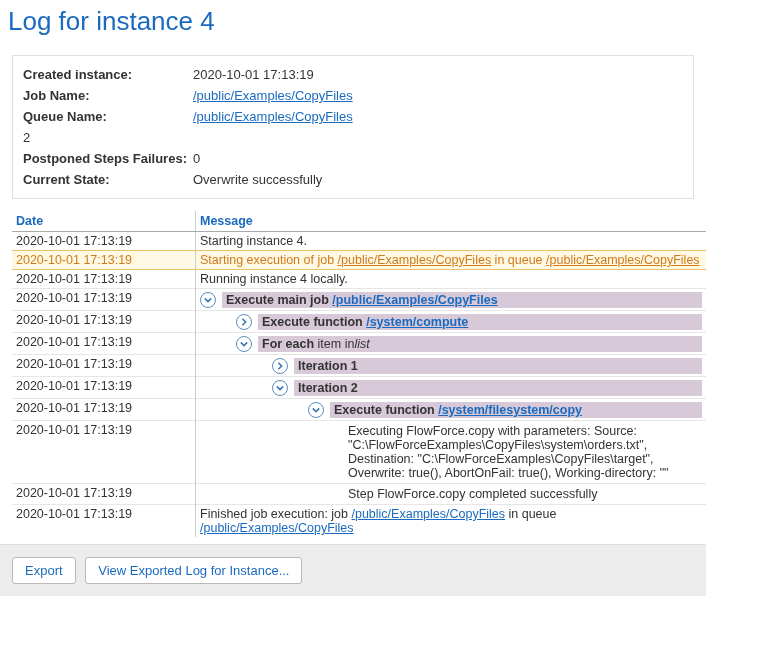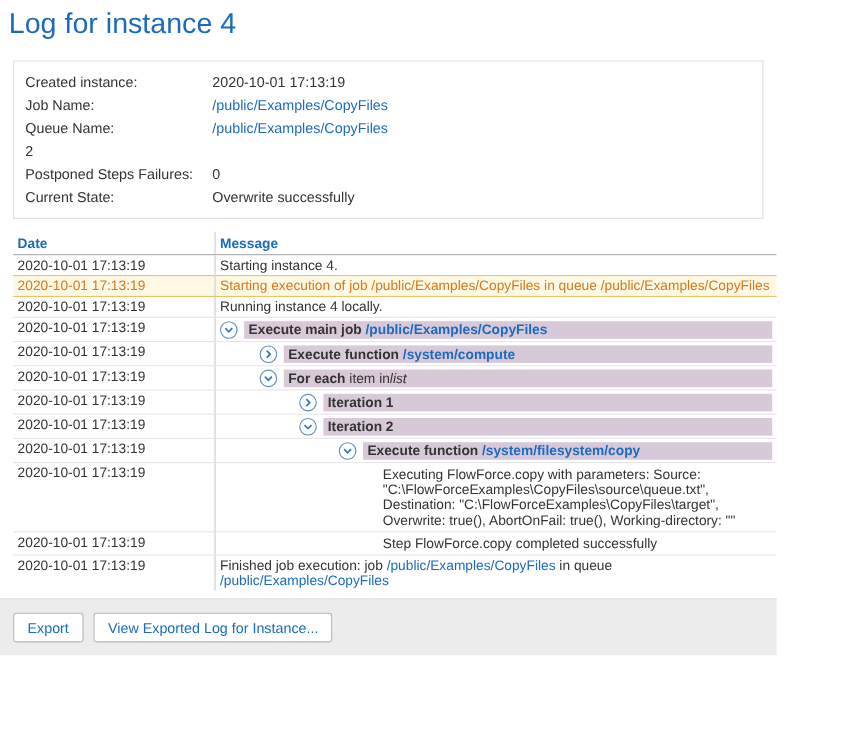--- a/index.html
+++ b/index.html
@@ -1,22 +1,22 @@
 <!DOCTYPE html>
 <html><head>
 <meta charset="utf-8">
 <style>
   html,body{margin:0;padding:0;font-family:"Segoe UI",Arial,sans-serif;font-size:13px;color:#333;background:#fff}
   .page{width:706px}
   h1{font-size:26px;font-weight:400;color:#1a6bbf;margin:6px 0 18px 8px}
   .meta{margin:0 12px 12px 12px;border:1px solid #e0e0e0;padding:8px 10px}
   .meta-row{display:flex;padding:3px 0}
-  .meta-label{width:170px;font-weight:400}
+  .meta-label{width:170px;font-weight:700}
   .meta-value{flex:1}
-  .link{color:#1a6bbf;cursor:pointer}
+  .link{color:#1a6bbf;text-decoration:underline;cursor:pointer}
   table{width:calc(100% - 12px);margin:0 4px 0 12px;border-collapse:collapse;font-size:12.5px}
   th{text-align:left;color:#1a6bbf;font-weight:600;border-bottom:1px solid #aaa;padding:3px 4px;background:#fff}
   th.date-col{width:175px;border-right:1px solid #ccc}
   tr.row td{border-top:1px solid #e6e6e6;padding:2px 4px;vertical-align:top}
   tr.row td.date-col{border-right:1px solid #ccc}
   tr.hl{background:#fff9e3}
   tr.hl td{color:#d07a1a;border-top:1px solid #e9c36b;border-bottom:1px solid #e9c36b}
   tr.hl .link{color:#d07a1a}
   .nest{display:flex;align-items:flex-end}
   .toggle{width:14px;height:14px;border:1px solid #5b8dbf;border-radius:50%;display:inline-flex;align-items:center;justify-content:center;margin-right:6px;flex:0 0 14px;cursor:pointer;background:#fff;margin-top:1px}
@@ -182,21 +182,21 @@
       <td>
             <div class="nest">
         <span class="indent"></span>
               <span class="indent bg"></span>
               <span class="indent"></span>
               <span class="indent bg"></span>
               <span class="indent"></span>
               <span class="indent bg"></span>
               <span class="indent"></span>
               <span class="indent bg"></span>
-        <div class="msg">Executing FlowForce.copy with parameters: Source: "C:\FlowForceExamples\CopyFiles\source\queue.txt", Destination: "C:\FlowForceExamples\CopyFiles\target", Overwrite: true(), AbortOnFail: true(), Working-directory: ""</div>
+        <div class="msg">Executing FlowForce.copy with parameters: Source: "C:\FlowForceExamples\CopyFiles\system\orders.txt", Destination: "C:\FlowForceExamples\CopyFiles\target", Overwrite: true(), AbortOnFail: true(), Working-directory: ""</div>
       </div>
           </td>
     </tr>
     <tr class="row">
       <td class="date-col">2020-10-01 17:13:19</td>
       <td>
             <div class="nest">
         <span class="indent"></span>
               <span class="indent bg"></span>
               <span class="indent"></span>

